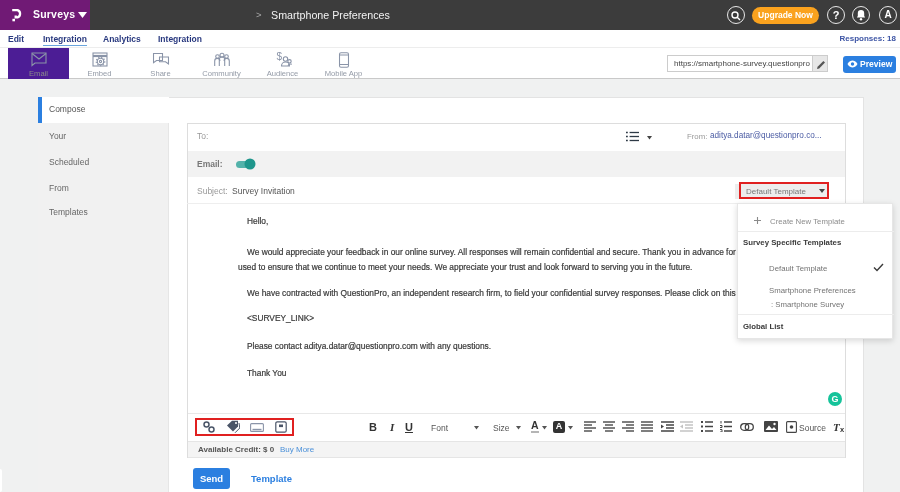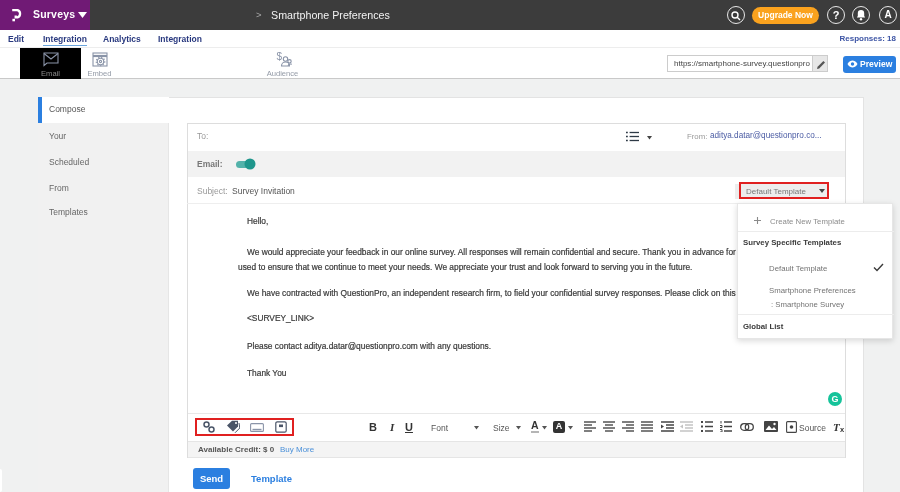--- a/index.html
+++ b/index.html
@@ -94,48 +94,73 @@
 
 <div id="tabbar">
   <span class="tab" style="left:8px">Edit</span>
   <span class="tab" style="left:43px;border-bottom:1.5px solid #6aa5dd;padding-bottom:1px">Integration</span>
   <span class="tab" style="left:103px">Analytics</span>
   <span class="tab" style="left:158px">Integration</span>
   <span id="resp">Responses: 18</span>
 </div>
 
 <div id="icobar">
-  <div class="icocell" style="left:20px;background:#000000">
+  <div class="icocell" style="left:8px;background:#4c1d95">
     <svg width="17" height="15" viewBox="0 0 17 15" fill="none" stroke="#8a94a8" stroke-width="1.1">
       <path d="M1.5 1 h14 v10 h-11 l-3 2.5 Z"></path>
         <path d="M1.5 1.5 L8.5 7 L15.5 1.5"></path>
     </svg>
     <div class="lbl" style="color:#8b8b8b">Email</div>
   </div>
   <div class="icocell" style="left:69px">
     <svg width="16" height="15" viewBox="0 0 16 15" fill="none" stroke="#8a94a8" stroke-width="1.1">
       <rect x="1" y="1" width="14" height="13"></rect>
         <path d="M1 4 h14" stroke-width="2.2"></path>
         <circle cx="8.5" cy="9.5" r="3.2"></circle>
         <circle cx="8.5" cy="9.5" r="1.1"></circle>
         <circle cx="8.5" cy="9.5" r="4.3" stroke-dasharray="1.3 1.6"></circle>
     </svg>
     <div class="lbl">Embed</div>
+  </div>
+  <div class="icocell" style="left:130px">
+    <svg width="17" height="15" viewBox="0 0 17 15" fill="none" stroke="#8a94a8" stroke-width="1.1">
+      <path d="M1 1.5 h9 v7 h-6 l-3 2.2 Z"></path>
+        <path d="M7 5 h9 v7 l-3 -2.2 h-6 Z"></path>
+    </svg>
+    <div class="lbl">Share</div>
+  </div>
+  <div class="icocell" style="left:191px">
+    <svg width="17" height="15" viewBox="0 0 17 15" fill="none" stroke="#8a94a8" stroke-width="1.1">
+      <circle cx="4" cy="4.5" r="1.8"></circle>
+        <circle cx="13" cy="4.5" r="1.8"></circle>
+        <circle cx="8.5" cy="3.2" r="2"></circle>
+      <path d="M1.2 14 v-5 a2.6 2.6 0 0 1 5.2 0"></path>
+        <path d="M10.6 9 a2.6 2.6 0 0 1 5.2 0 v5"></path>
+        <path d="M5.8 14 v-6.5 a2.7 2.7 0 0 1 5.4 0 V14"></path>
+    </svg>
+    <div class="lbl">Community</div>
   </div>
   <div class="icocell" style="left:252px">
     <svg width="19" height="16" viewBox="0 0 19 16">
       <text x="3" y="8" font-size="10" fill="#8a94a8" font-family="Liberation Sans">$</text>
       <g fill="none" stroke="#8a94a8" stroke-width="1.1">
           <circle cx="12" cy="7" r="2.2"></circle>
           <path d="M8 14 a4 4 0 0 1 8 0 Z"></path>
           <circle cx="16" cy="9.3" r="1.7"></circle>
           <path d="M14.6 13.8 a2.6 2.6 0 0 1 3.8 -1.5"></path>
         </g>
     </svg>
     <div class="lbl">Audience</div>
+  </div>
+  <div class="icocell" style="left:313px">
+    <svg width="11" height="16" viewBox="0 0 11 16" fill="none" stroke="#8a94a8" stroke-width="1.1">
+      <rect x="1" y="0.7" width="9" height="14.6" rx="1.5"></rect>
+        <path d="M1 3 h9 M1 12.5 h9"></path>
+    </svg>
+    <div class="lbl">Mobile App</div>
   </div>
 </div>
 <div id="urlbox">https://smartphone-survey.questionpro</div>
 <div id="urlpencil"><svg width="10" height="10" style="margin:3px 0 0 3px" viewBox="0 0 10 10">
       <path d="M1 9 L1.6 6.8 L7.4 1 L9 2.6 L3.2 8.4 Z" fill="#555"></path>
     </svg></div>
 <div id="previewbtn"><svg width="11" height="8" viewBox="0 0 11 8" style="vertical-align:-1px">
       <path d="M0.5 4 C2 1.3 4 0.5 5.5 0.5 C7 0.5 9 1.3 10.5 4 C9 6.7 7 7.5 5.5 7.5 C4 7.5 2 6.7 0.5 4 Z" fill="#fff"></path>
       <circle cx="5.5" cy="4" r="1.7" fill="#2b7fe0"></circle>
     </svg> Preview</div>

